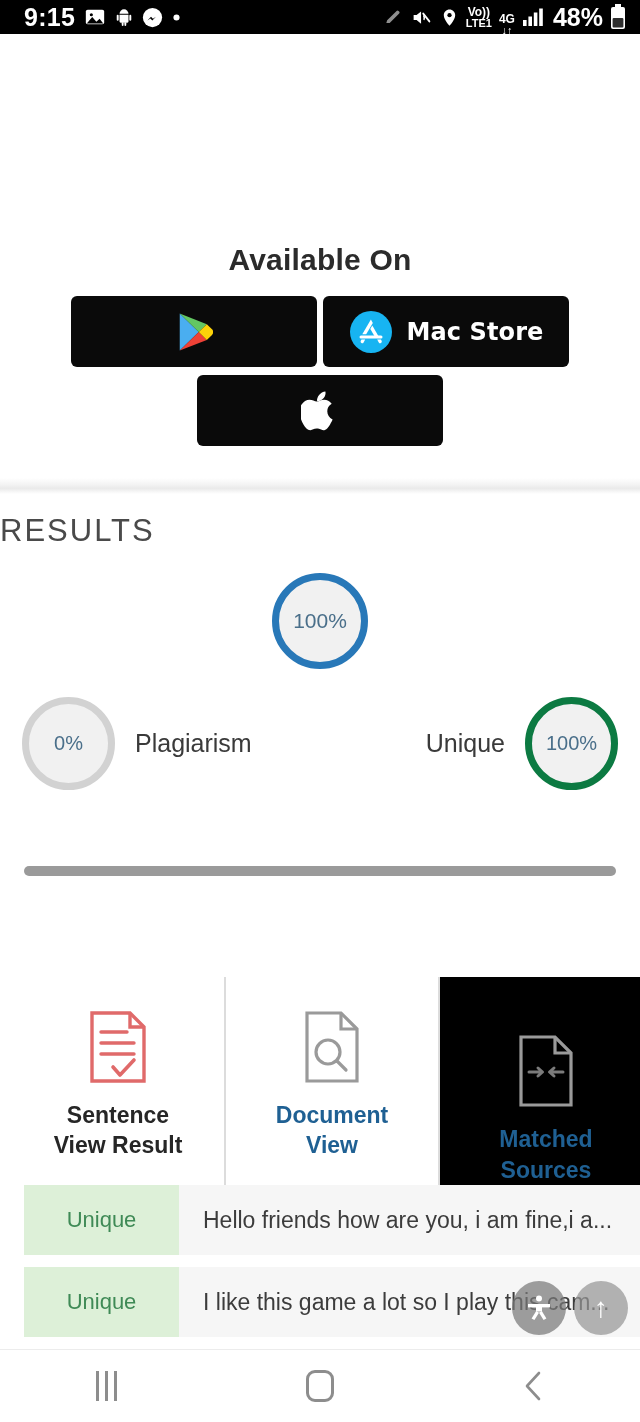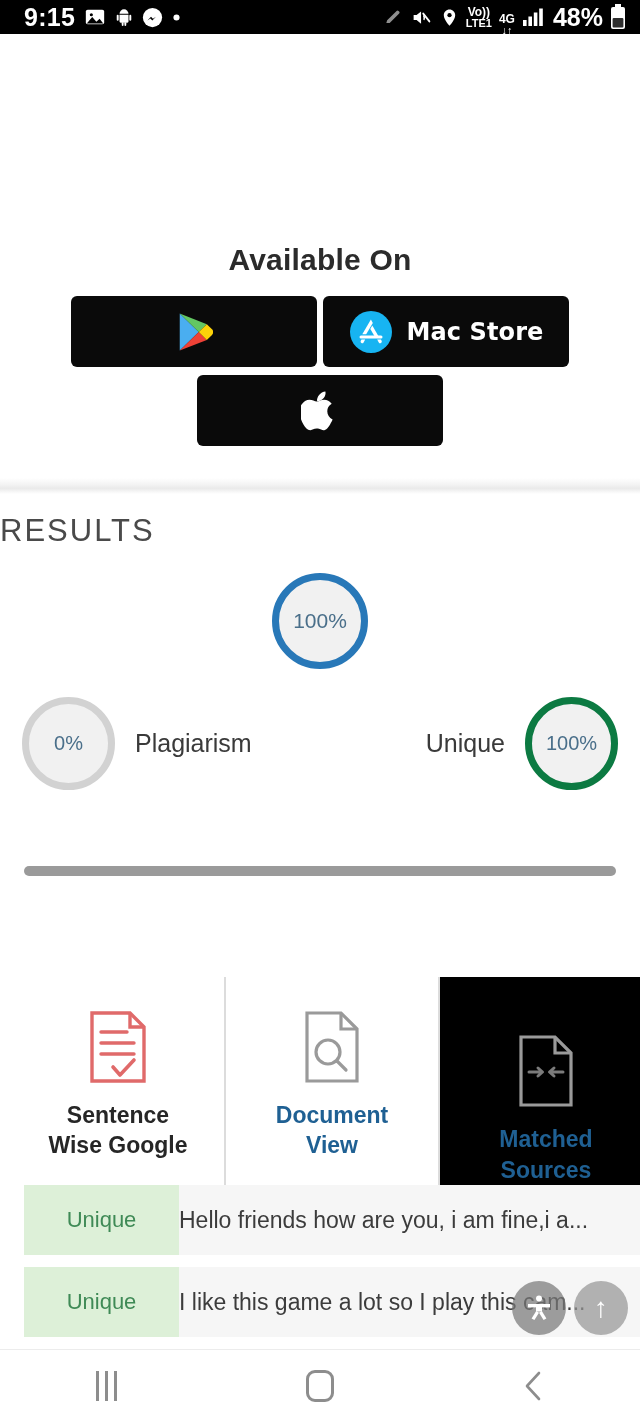--- a/index.html
+++ b/index.html
@@ -109,21 +109,21 @@
 
   
   .rows { position: absolute; top: 1185px; left: 0; width: 640px; }
   .row { display: flex; height: 70px; margin-bottom: 12px; padding-left: 24px; }
   .row-tag {
     width: 155px; background: #ddf0d8; display: flex; align-items: center;
     justify-content: center; color: #3f8a56; font-size: 22px;
   }
   .row-text {
     flex: 1; background: #f6f6f6; display: flex; align-items: center;
-    color: #3c3c3c; font-size: 23px;
+    padding-left: 24px; color: #3c3c3c; font-size: 23px;
     white-space: nowrap; overflow: hidden;
   }
   .row.partial { height: 20px; overflow: hidden; }
 
   
   .fab {
     position: absolute; width: 54px; height: 54px; border-radius: 50%;
     background: rgba(120,120,120,.72); display: flex; align-items: center;
     justify-content: center; cursor: pointer;
   }
@@ -303,21 +303,21 @@
       <span class="tab-icon">
         <svg width="64" height="74" viewBox="0 0 64 74">
           <path d="M6 3h38l14 14v54H6z" fill="none" stroke="#e06a6a" stroke-width="3.4"></path>
           <path d="M44 3v14h14" fill="none" stroke="#e06a6a" stroke-width="3.4"></path>
           <path d="M15 22h26M15 33h33M15 44h33" stroke="#e06a6a" stroke-width="3.4" stroke-linecap="round"></path>
           <path d="M27 57l7 8 14-15" fill="none" stroke="#e06a6a" stroke-width="3.6" stroke-linecap="round" stroke-linejoin="round"></path>
         </svg>
       </span>
       <span class="tab-label dark">
         <span>Sentence</span><br>
-        <span>Wise Google</span>
+        <span>View Result</span>
       </span>
     </div>
 
     <div class="tab mid">
       <span class="tab-icon">
         <svg width="62" height="74" viewBox="0 0 62 74">
           <path d="M6 3h34l16 16v52H6z" fill="none" stroke="#9a9a9a" stroke-width="3.2"></path>
           <path d="M40 3v16h16" fill="none" stroke="#9a9a9a" stroke-width="3.2"></path>
           <circle cx="27" cy="42" r="12" fill="none" stroke="#9a9a9a" stroke-width="3.2"></circle>
           <path d="M36 51l9 9" stroke="#9a9a9a" stroke-width="3.2" stroke-linecap="round"></path>

